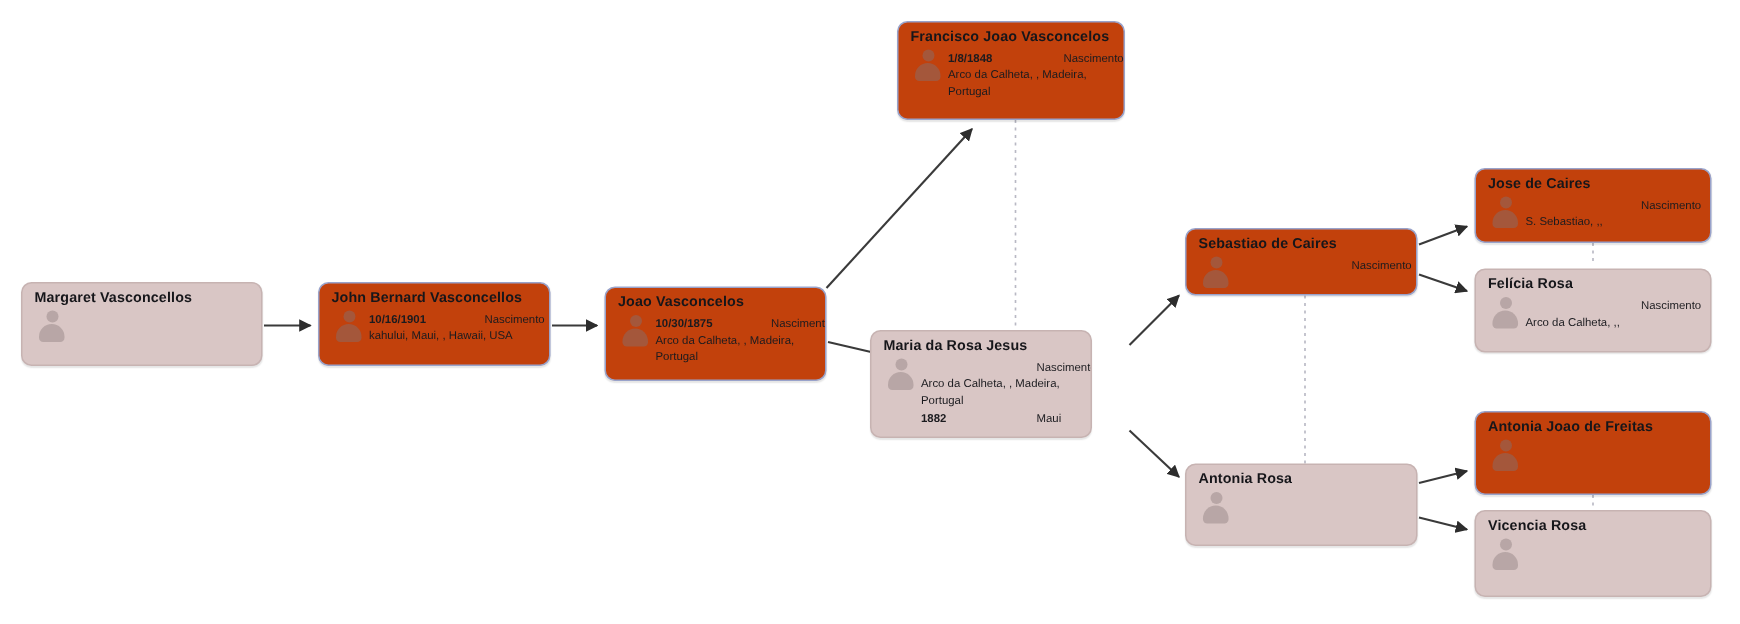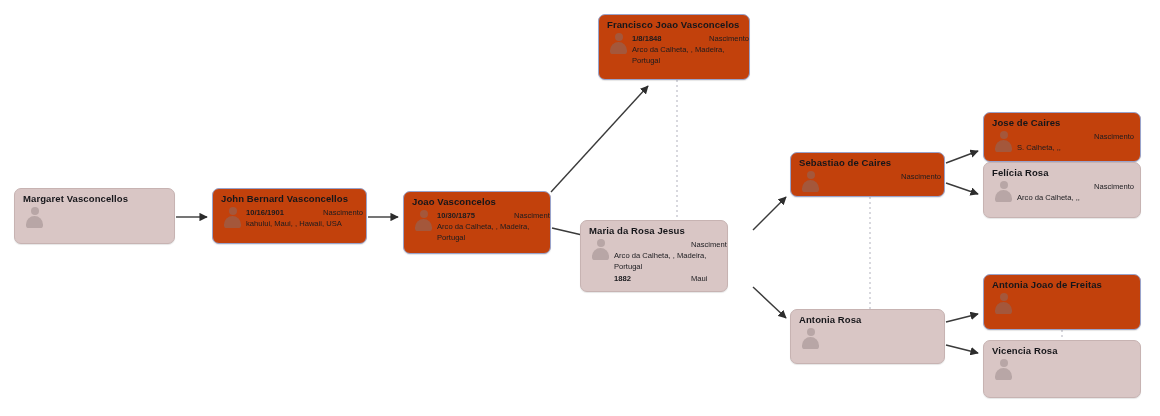--- a/index.html
+++ b/index.html
@@ -176,24 +176,24 @@
         <div class="node-name">Jose de Caires</div>
         <div class="avatar">
           <div class="head"></div>
           <div class="body"></div>
         </div>
         <div class="facts">
           <div class="fact-row">
             <span class="fact-date"></span>
             <span class="fact-type">Nascimento</span>
           </div>
-          <div class="fact-place">S. Calheta, ,,</div>
-        </div>
-      </div>
-      <div class="node female" style="left: 983px; top: 162px; width: 158px; height: 56px; padding-left: 39px;">
+          <div class="fact-place">S. Sebastiao, ,,</div>
+        </div>
+      </div>
+      <div class="node female" style="left: 983px; top: 179px; width: 158px; height: 56px; padding-left: 39px;">
         <div class="node-name">Felícia Rosa</div>
         <div class="avatar">
           <div class="head"></div>
           <div class="body"></div>
         </div>
         <div class="facts">
           <div class="fact-row">
             <span class="fact-date"></span>
             <span class="fact-type">Nascimento</span>
           </div>

